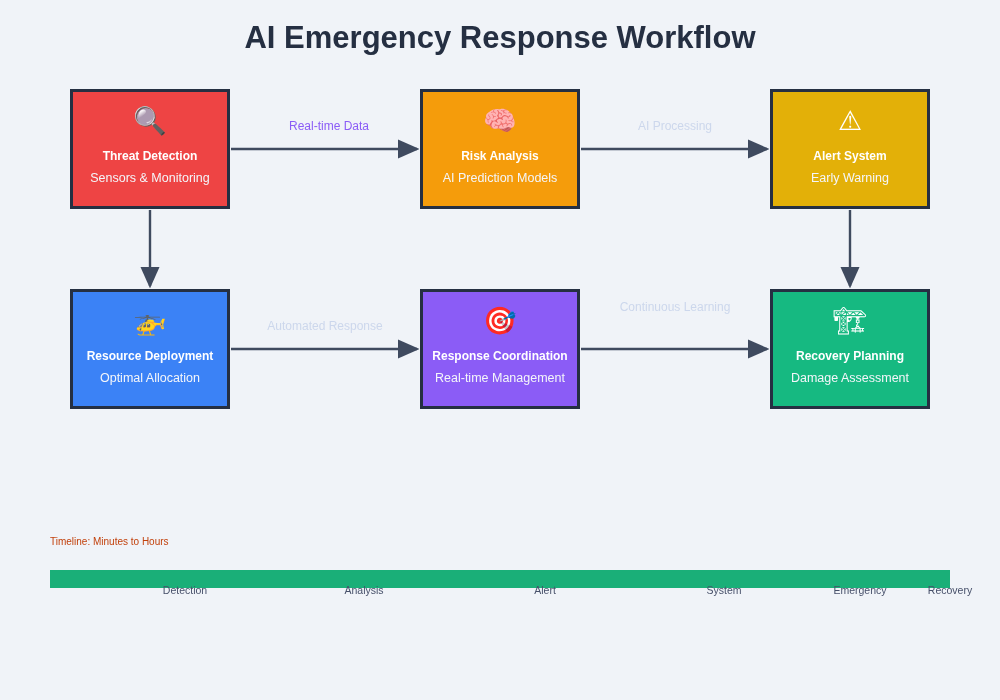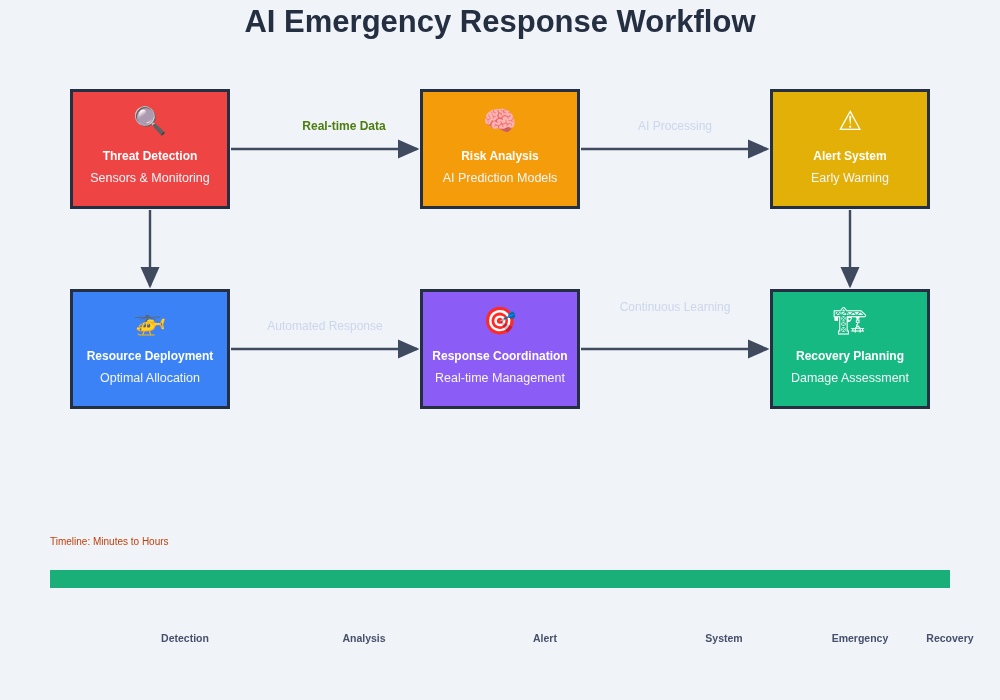--- a/index.html
+++ b/index.html
@@ -16,21 +16,21 @@
   }
   #canvas {
     position: absolute;
     left: 0; top: 0;
     width: 1000px;
     height: 700px;
   }
   .title {
     position: absolute;
     left: 0;
-    top: 4px;
+    top: 20px;
     width: 1000px;
     text-align: center;
     font-size: 31px;
     font-weight: bold;
     color: #252f42;
     letter-spacing: 0px;
   }
   .node {
     position: absolute;
     width: 160px;
@@ -84,26 +84,25 @@
   .timeline-bar {
     position: absolute;
     left: 50px;
     top: 570px;
     width: 900px;
     height: 18px;
     background: #1aaf78;
   }
   .stage-label {
     position: absolute;
-    top: 632px;
+    top: 584px;
     font-size: 10.5px;
     color: #47506a;
     white-space: nowrap;
     transform: translateX(-50%);
-    font-weight: bold;
   }
 </style>
 </head>
 <body>
 
 <div>
 
   <div class="title">AI Emergency Response Workflow</div>
 
   <svg id="canvas" xmlns="http://www.w3.org/2000/svg">
@@ -149,21 +148,21 @@
         <div class="node-title">Response Coordination</div>
         <div class="node-sub">Real-time Management</div>
       </div>
       <div class="node" style="left: 770px; top: 289px; background: rgb(22, 185, 129); border-color: rgb(37, 47, 66);">
         <span class="icon">🏗</span>
         <div class="node-title">Recovery Planning</div>
         <div class="node-sub">Damage Assessment</div>
       </div>
     </div>
   <div id="edge-labels-layer">
-      <div class="edge-label" style="left: 344px; top: 119px; color: #4d7c0f; font-weight: bold;">Real-time Data</div>
+      <div class="edge-label" style="left: 329px; top: 119px; color: #8b5cf6;">Real-time Data</div>
       <div class="edge-label" style="left: 675px; top: 119px; color: rgb(204, 215, 236);">AI Processing</div>
       <div class="edge-label" style="left: 325px; top: 319px; color: rgb(204, 215, 236);">Automated Response</div>
       <div class="edge-label" style="left: 675px; top: 300px; color: rgb(204, 215, 236);">Continuous Learning</div>
     </div>
 
   <div class="timeline-caption">Timeline: Minutes to Hours</div>
   <div class="timeline-bar"></div>
   <div id="stages-layer">
       <div class="stage-label" style="left: 185px;">Detection</div>
       <div class="stage-label" style="left: 364px;">Analysis</div>

